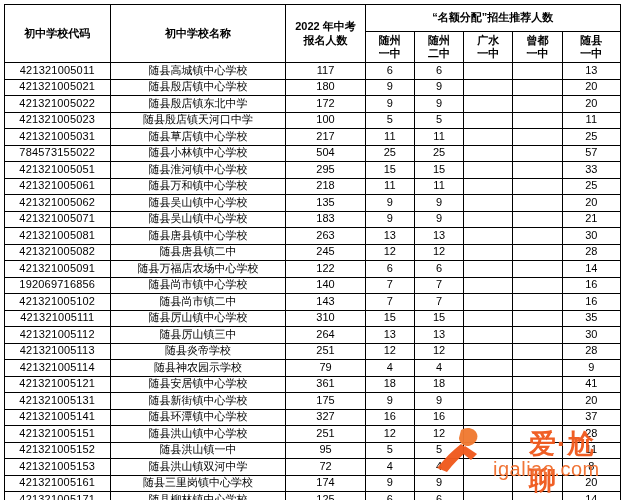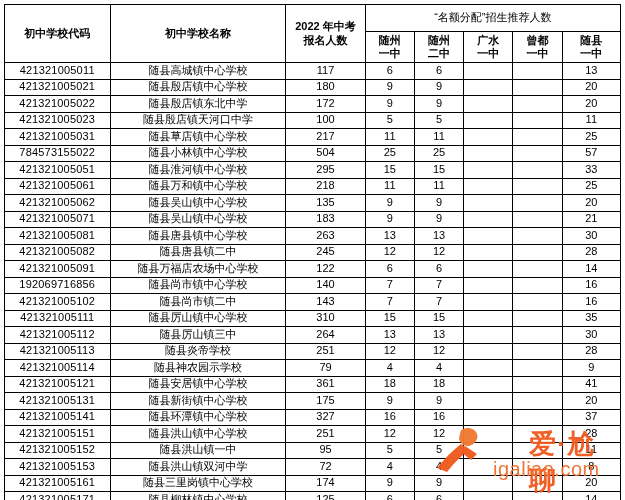--- a/index.html
+++ b/index.html
@@ -28,21 +28,21 @@
   table.grid th, table.grid td {
     border: 1px solid #000000;
     font-size: 11px;
     line-height: 1.05;
     padding: 0;
     text-align: center;
     vertical-align: middle;
     font-family: "Liberation Sans", sans-serif;
   }
   th.hdr-main {
-    font-weight: normal;
+    font-weight: bold;
     font-size: 12px;
     height: 26px;
   }
   th.hdr-sub {
     font-weight: bold;
     font-size: 11.5px;
     height: 30px;
   }
   th.hdr-tall {
     font-weight: bold;

